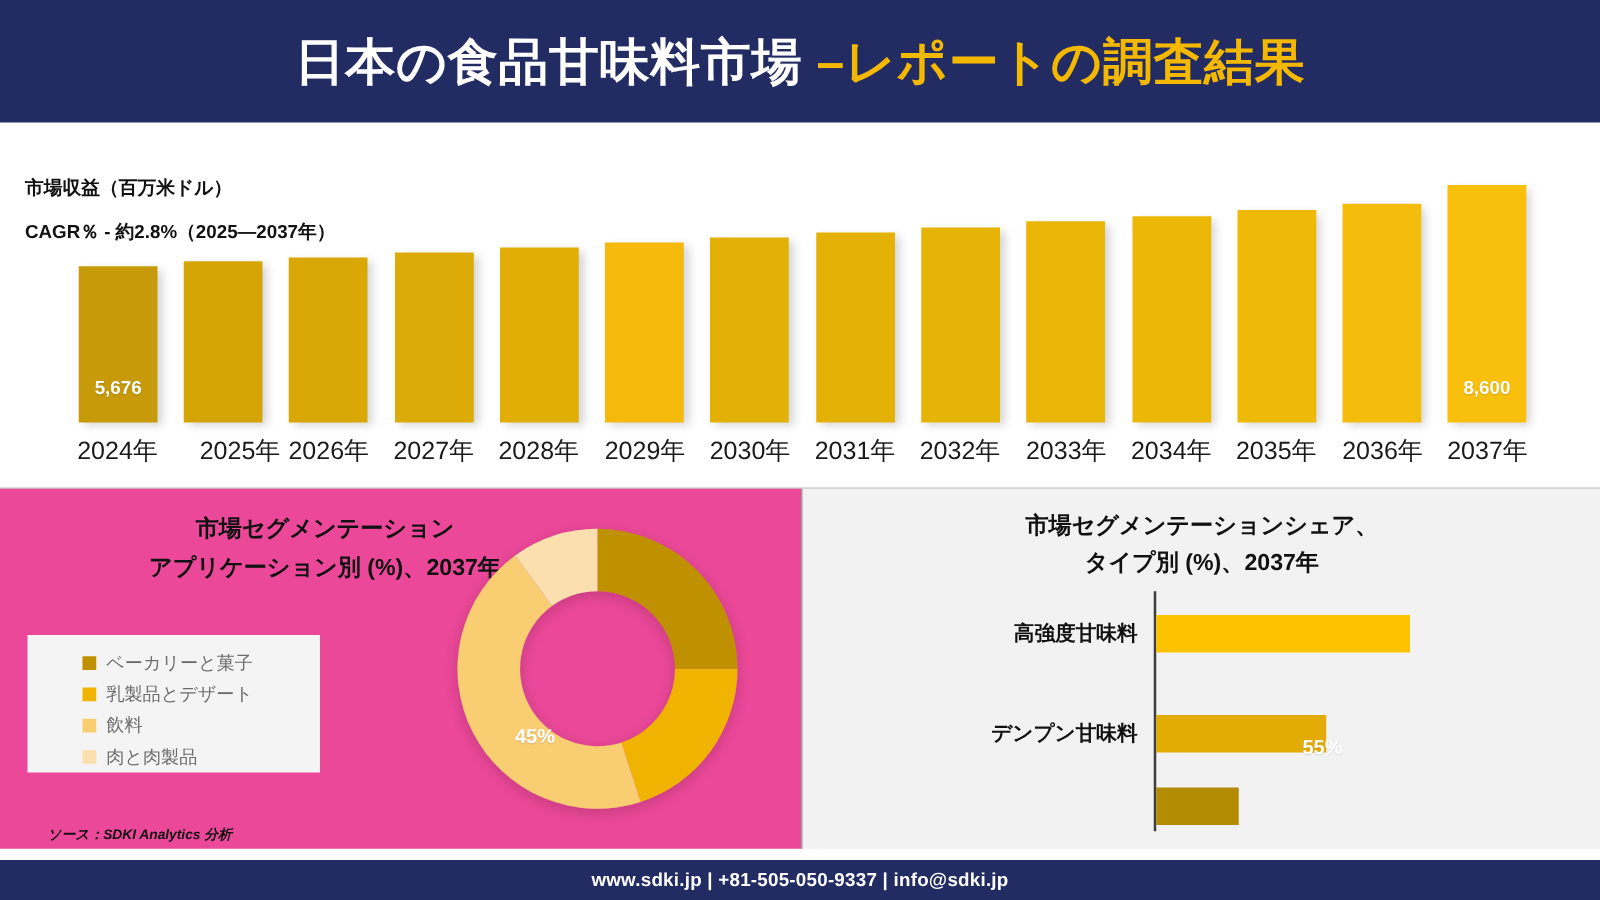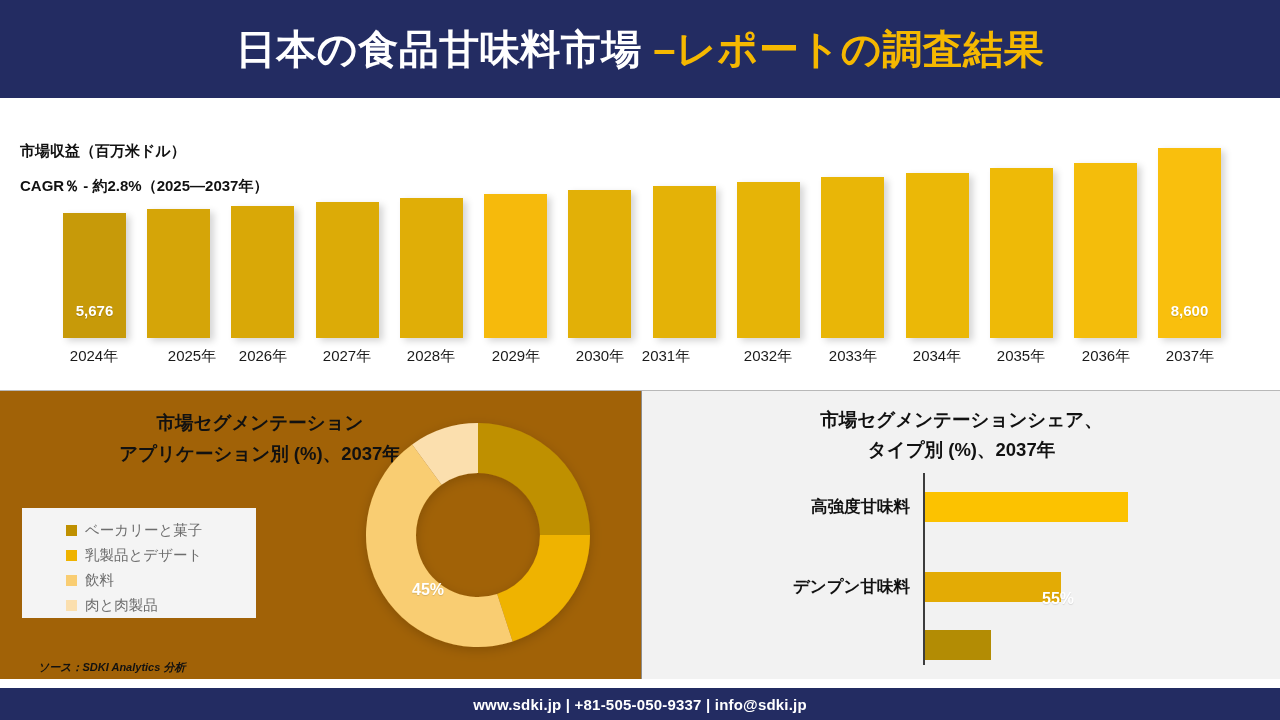--- a/index.html
+++ b/index.html
@@ -89,39 +89,39 @@
   }
   .cat-labels {
     position: absolute;
     left: 52px; top: 240px;
     width: 1180px; height: 30px;
   }
   .cat-label {
     position: absolute;
     width: 80px;
     text-align: center;
-    font-size: 15px;
+    font-size: 20px;
     color: #1a1a1a;
     top: 7px;
   }
 
   .divider-h {
     position: absolute;
     left: 0;
     width: 1280px;
     height: 1px;
     background: #b8b8b8;
   }
 
   
   .panel-left {
     position: absolute;
     left: 0; top: 391px;
     width: 641px; height: 288px;
-    background: #a16207;
+    background: #ec4899;
   }
   .panel-left-title {
     position: absolute;
     left: 0; top: 16px;
     width: 520px;
     text-align: center;
     font-size: 18.5px;
     font-weight: bold;
     line-height: 31px;
     color: #111111;
@@ -316,21 +316,21 @@
         </div>
       </div>
     <div class="cat-labels" id="cat-labels">
         <div class="cat-label" style="left: 2px;">2024年</div>
         <div class="cat-label" style="left: 100px;">2025年</div>
         <div class="cat-label" style="left: 171px;">2026年</div>
         <div class="cat-label" style="left: 255px;">2027年</div>
         <div class="cat-label" style="left: 339px;">2028年</div>
         <div class="cat-label" style="left: 424px;">2029年</div>
         <div class="cat-label" style="left: 508px;">2030年</div>
-        <div class="cat-label" style="left: 574px;">2031年</div>
+        <div class="cat-label" style="left: 592px;">2031年</div>
         <div class="cat-label" style="left: 676px;">2032年</div>
         <div class="cat-label" style="left: 761px;">2033年</div>
         <div class="cat-label" style="left: 845px;">2034年</div>
         <div class="cat-label" style="left: 929px;">2035年</div>
         <div class="cat-label" style="left: 1014px;">2036年</div>
         <div class="cat-label" style="left: 1098px;">2037年</div>
       </div>
   </div>
 
   <div class="divider-h" style="top:390px;"></div>

